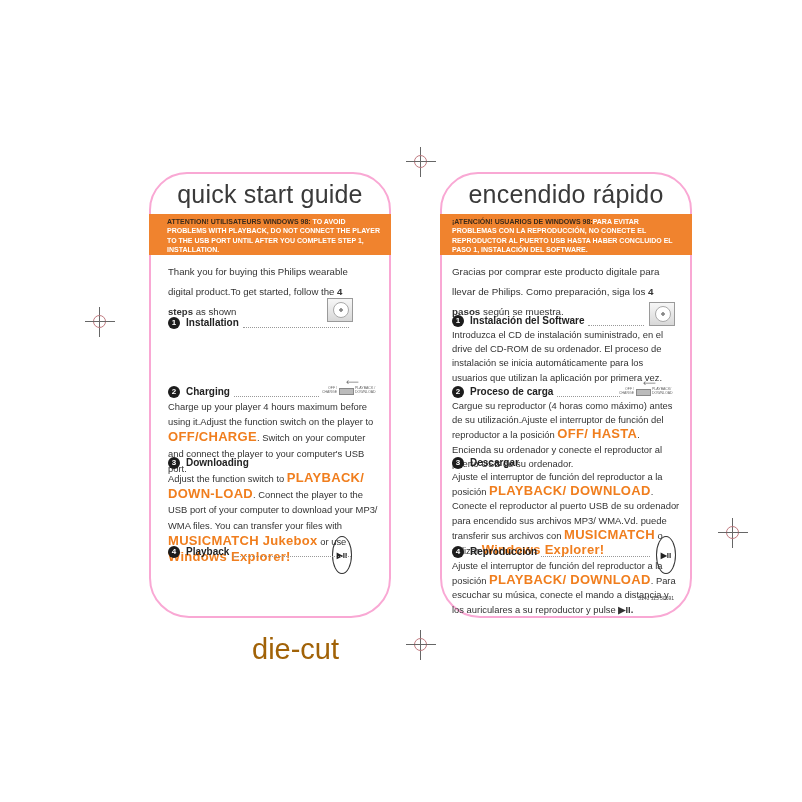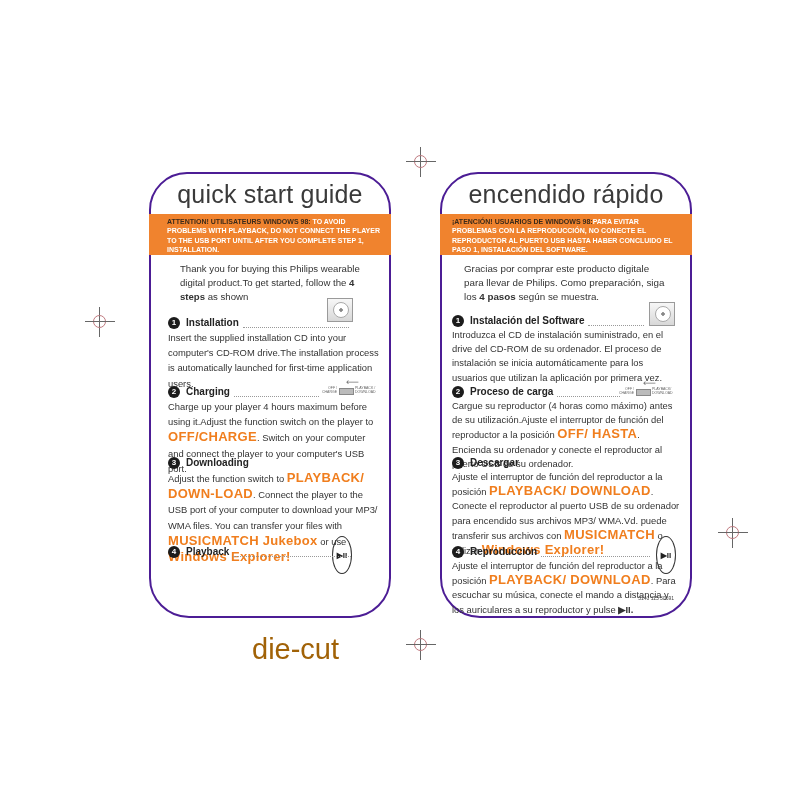--- a/index.html
+++ b/index.html
@@ -1,24 +1,24 @@
 <!DOCTYPE html>
 <html><head>
 <meta charset="utf-8">
 <style>
   html, body { margin:0; padding:0; background:#ffffff; }
   body { width:802px; height:802px; position:relative; overflow:hidden; font-family:"Liberation Sans", sans-serif; color:#222; }
-  .card { position:absolute; top:172px; width:242px; height:446px; border:2px solid #4c1d95; border-radius:38px 38px 40px 40px; box-sizing:border-box; }
+  .card { position:absolute; top:172px; width:242px; height:446px; border:2px solid #f9a8d4; border-radius:38px 38px 40px 40px; box-sizing:border-box; }
   .card.left { left:149px; }
   .card.right { left:440px; width:252px; }
   .card-title { position:absolute; left:0; right:0; top:6px; text-align:center; font-size:25px; color:#3a3a3a; letter-spacing:0.2px; }
   .banner { position:absolute; left:-2px; right:-2px; top:40px; height:41px; background:#f0832e; padding:3px 8px 0 18px; box-sizing:border-box; font-size:7px; font-weight:bold; line-height:9.3px; color:#ffffff; text-transform:uppercase; }
   .card.right .banner { padding-left:12px; }
   .banner .lead { color:#3a2a1a; }
-  .intro { position:absolute; left:17px; right:20px; top:88px; font-size:9.6px; line-height:14px; color:#333;margin-left:12px; }
+  .intro { position:absolute; left:17px; right:20px; top:88px; font-size:9.6px; line-height:20px; color:#333; }
   .card.right .intro { left:10px; font-size:9.8px; }
   .intro b { font-weight:bold; }
   .step { position:absolute; left:17px; right:10px; font-size:9.4px; line-height:15.2px; color:#333; }
   .card.right .step { left:10px; font-size:9.4px; line-height:14.2px; }
   .step-head { display:flex; align-items:center; height:14px; font-weight:bold; font-size:10px; color:#222; }
   .num { display:inline-flex; align-items:center; justify-content:center; width:12px; height:12px; border-radius:50%; background:#1c1c1c; color:#fff; font-size:8px; font-weight:bold; margin-right:6px; }
   .dots { flex:1; border-bottom:1px dotted #999; height:8px; margin:0 6px 0 4px; }
   .hl { color:#f07e1e; font-weight:bold; font-size:13px; letter-spacing:0.3px; }
   .cd-icon { position:absolute; width:26px; height:24px; border:1px solid #9a9a9a; background:linear-gradient(#f7f7f7,#d8d8d8); box-sizing:border-box; }
   .cd-icon::after { content:""; position:absolute; left:5px; top:3px; width:14px; height:14px; border-radius:50%; border:1px solid #aaa; background:radial-gradient(circle,#888 0 1.5px,#fff 2px 100%); }
@@ -60,21 +60,20 @@
     <span>Thank you for buying this Philips wearable digital product.To get started, follow the </span><b>4 steps</b><span> as shown</span>
   </div>
 
   <div class="cd-icon" style="left:176px;top:124px;"></div>
   <div class="step" style="top:142px;">
     <div class="step-head">
         <span class="num">1</span>
         <span>Installation</span>
         <span class="dots" style="margin-right:30px;"></span>
       </div>
-    <div>Insert the supplied installation CD into your computer's CD-ROM drive.The installation process is automatically launched for first-time application users.</div>
   </div>
 
   <div class="switch" style="left:168px;top:203px;">
     <span class="arrow">⟵</span>
       <span class="l">OFF / CHARGE</span>
       <span class="box"></span>
       <span class="r">PLAYBACK / DOWNLOAD</span>
   </div>
   <div class="step" style="top:211px;">
     <div class="step-head">

